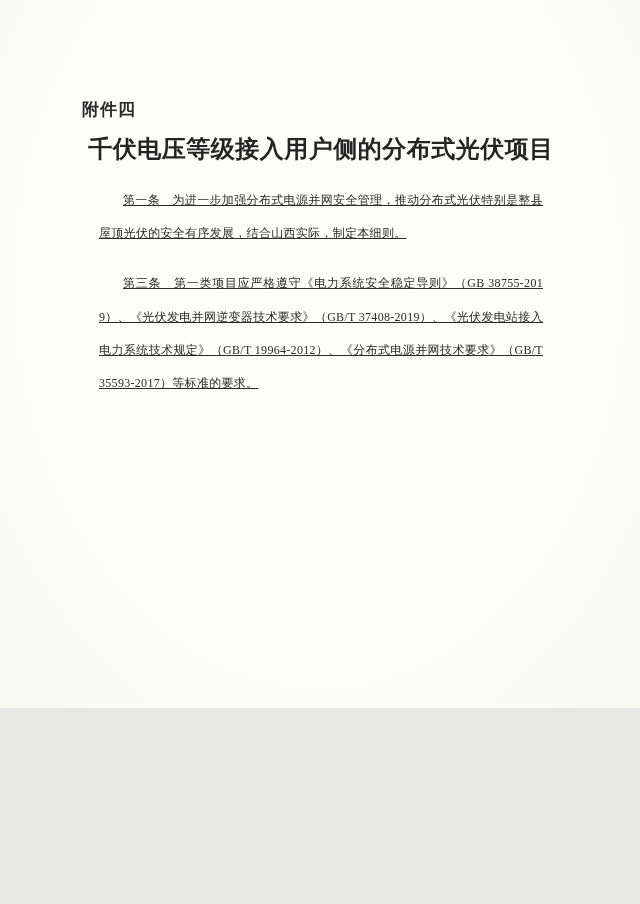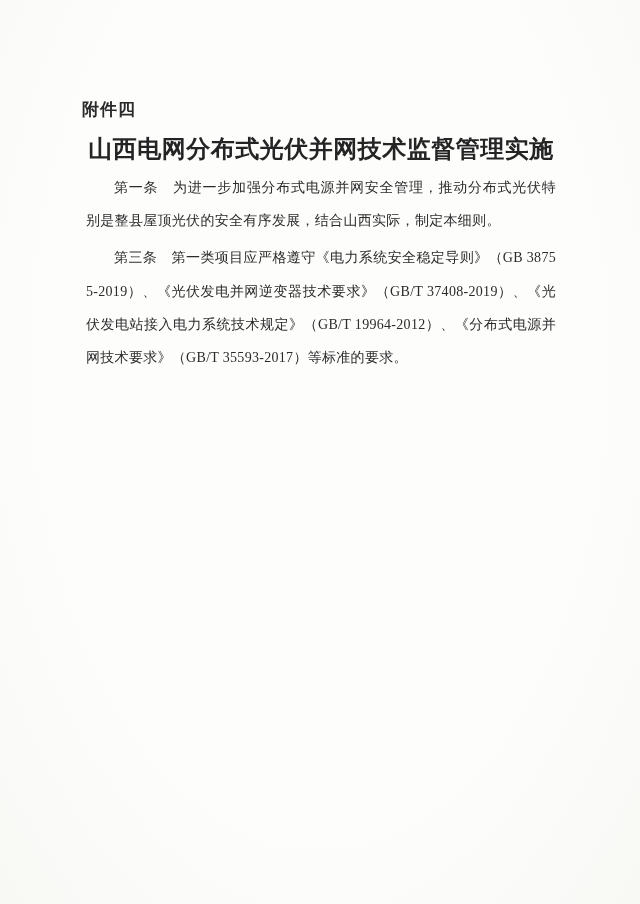--- a/index.html
+++ b/index.html
@@ -3,21 +3,21 @@
 <meta charset="utf-8">
 <style>
   html, body {
     margin: 0;
     padding: 0;
     background: #e8e8e6;
   }
   .sheet {
     position: relative;
     width: 640px;
-    height: 904px;
+    height: 708px;
     margin: 0 auto;
     background: #fcfcfa;
     background-image: radial-gradient(ellipse at 50% 40%, #fdfdfc 60%, #f8f8f5 100%);
     overflow: hidden;
     font-family: "Liberation Serif", "DejaVu Serif", serif;
     color: #262626;
   }
   .content {
     position: absolute;
     left: 82px;
@@ -37,37 +37,38 @@
     line-height: 36px;
     font-weight: bold;
     text-align: center;
     letter-spacing: 0.5px;
     color: #242424;
   }
   .paragraphs {
     margin-top: 0;
   }
   .paragraphs p {
-    margin: 4px;
-    font-size: 14px;
+    margin: 17px;
+    font-size: 12px;
     line-height: 33.2px;
     text-indent: 2em;
     text-align: justify;
     letter-spacing: 0.3px;
     color: #2b2b2b;
     word-break: break-all;
+    text-decoration: underline;
   }
 </style>
 </head>
 <body>
 
 <div class="sheet">
   <div class="content">
     <div class="attachment-label">附件四</div>
     <h1 class="doc-title">
-      <span>山西电网分布式光伏并网技术监督管理实施</span><br>
+      <span>千伏电压等级接入用户侧的分布式光伏项目</span><br>
     </h1>
     <div class="paragraphs">
         <p>第一条　为进一步加强分布式电源并网安全管理，推动分布式光伏特别是整县屋顶光伏的安全有序发展，结合山西实际，制定本细则。</p>
         <p>第三条　第一类项目应严格遵守《电力系统安全稳定导则》（GB 38755-2019）、《光伏发电并网逆变器技术要求》（GB/T 37408-2019）、《光伏发电站接入电力系统技术规定》（GB/T 19964-2012）、《分布式电源并网技术要求》（GB/T 35593-2017）等标准的要求。</p>
       </div>
   </div>
 </div>
 
 </body></html>

